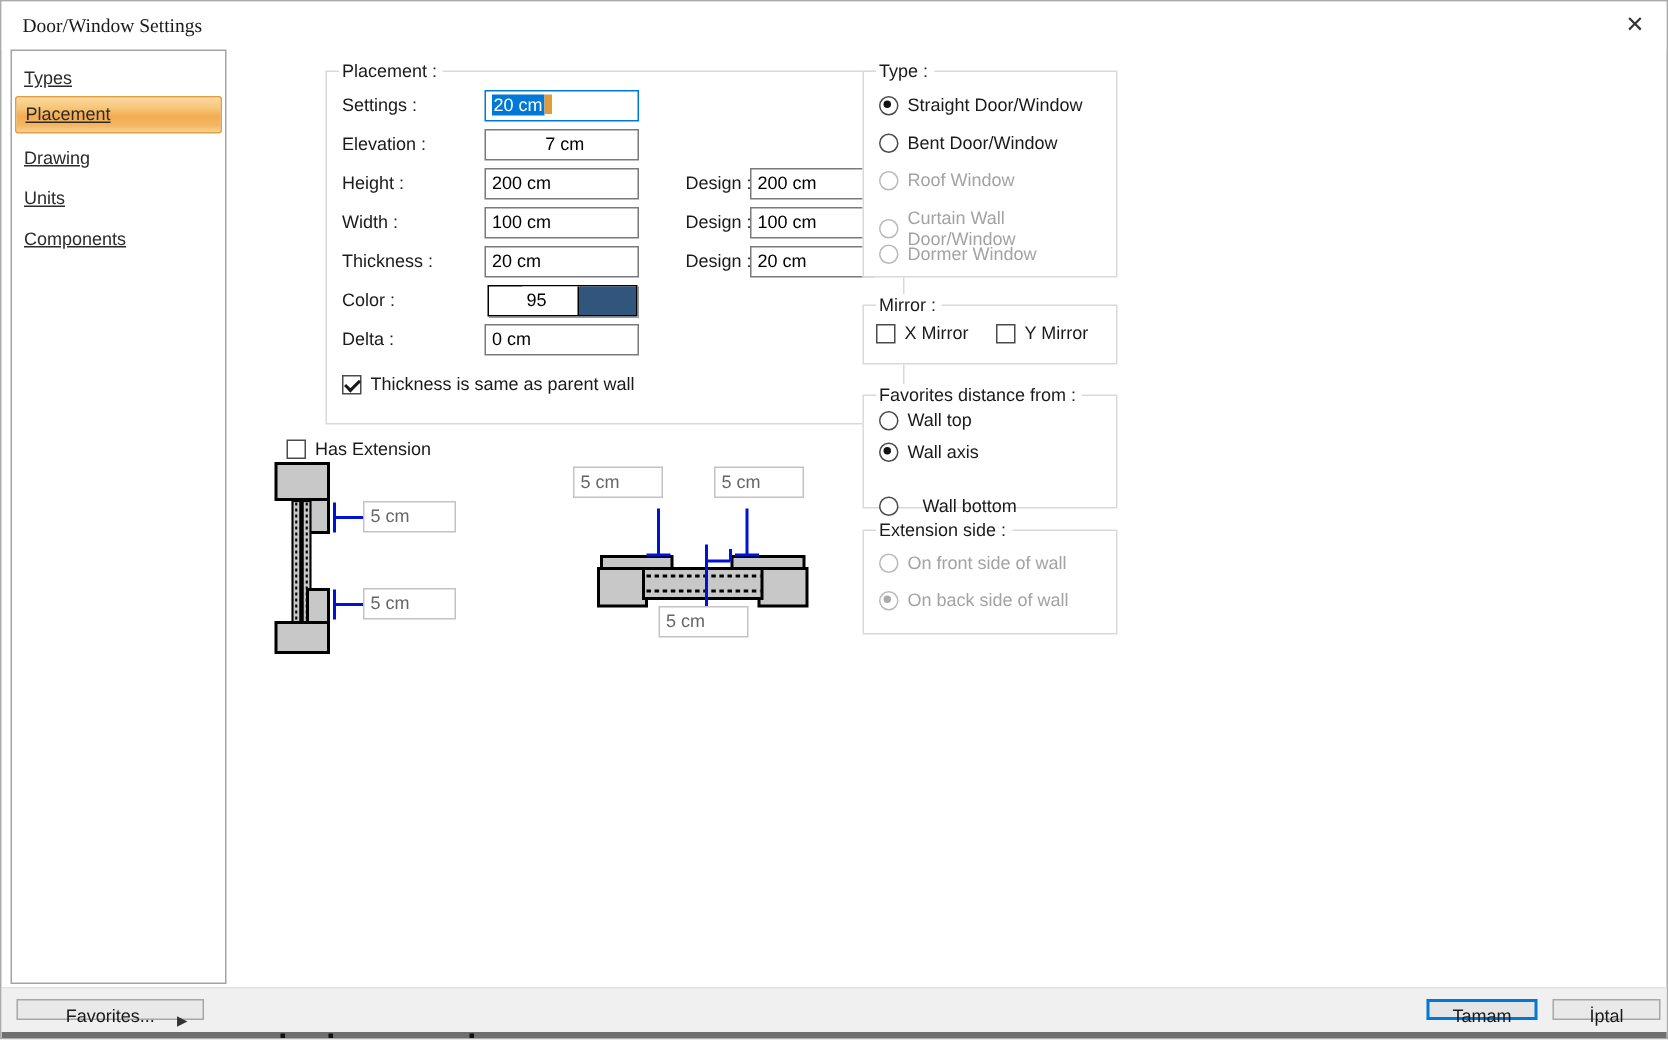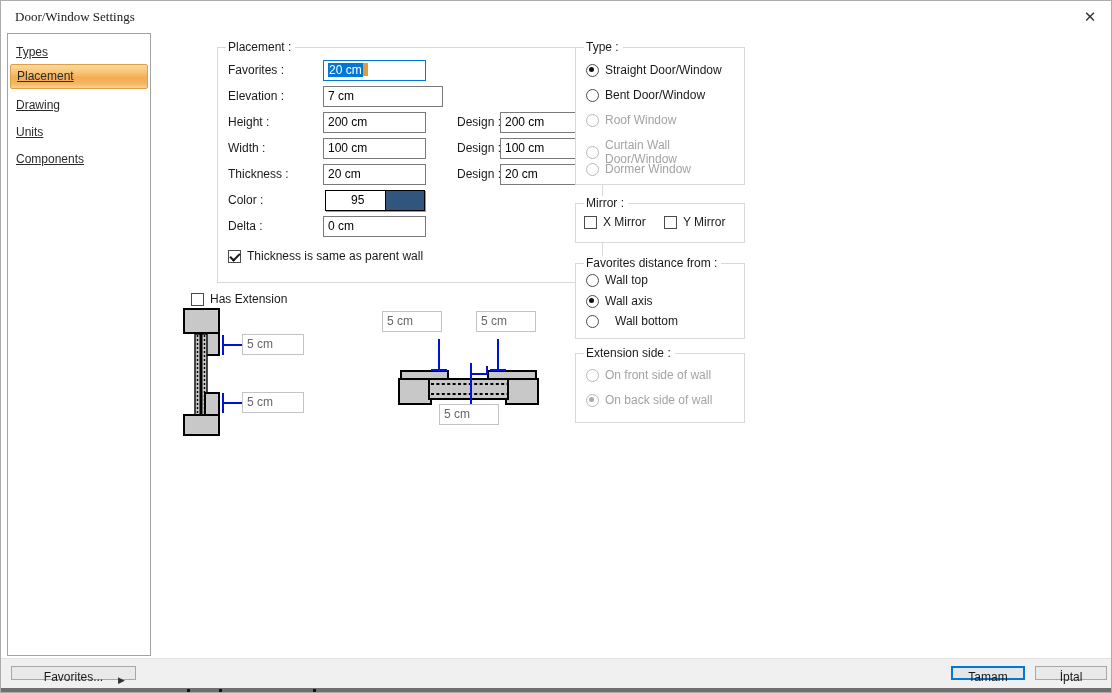--- a/index.html
+++ b/index.html
@@ -54,25 +54,25 @@
     <div class="side-item" style="top:8px">Types</div>
     <div class="side-item selected" style="top:30px">Placement</div>
     <div class="side-item" style="top:61px">Drawing</div>
     <div class="side-item" style="top:88px">Units</div>
     <div class="side-item" style="top:115px">Components</div>
   </div>
 
   <div class="groupbox" style="left:168px; top:46px; width:386px; height:236px;margin-left:48px;">
     <span class="grouplabel">Placement :</span>
 
-    <div class="rowlabel" style="left:10px; top:12px;">Favorites :</div>
+    <div class="rowlabel" style="left:10px; top:12px;">Settings :</div>
     <div class="textbox focused" style="left:105px; top:12px; width:103px;"><span class="sel">20 cm</span><span class="caret"></span></div>
 
     <div class="rowlabel" style="left:10px; top:38px;">Elevation :</div>
-    <div class="textbox" style="left:105px; top:38px; width:120px;">7 cm</div>
+    <div class="textbox" style="left:105px; top:38px; width:103px;text-align:center;">7 cm</div>
 
     <div class="rowlabel" style="left:10px; top:64px;">Height :</div>
     <div class="textbox" style="left:105px; top:64px; width:103px;">200 cm</div>
     <div class="rowlabel" style="left:239px; top:64px;">Design :</div>
     <div class="textbox" style="left:282px; top:64px; width:83px;">200 cm</div>
 
     <div class="rowlabel" style="left:10px; top:90px;">Width :</div>
     <div class="textbox" style="left:105px; top:90px; width:103px;">100 cm</div>
     <div class="rowlabel" style="left:239px; top:90px;">Design :</div>
     <div class="textbox" style="left:282px; top:90px; width:83px;">100 cm</div>
@@ -182,21 +182,21 @@
   <div class="groupbox" style="left:574px; top:262px; width:170px; height:76px;">
     <span class="grouplabel">Favorites distance from :</span>
     <div class="optrow" style="left:10px; top:9px;">
       <span class="rb"></span>
       <span>Wall top</span>
     </div>
     <div class="optrow" style="left:10px; top:30px;">
       <span class="rb checked"></span>
       <span>Wall axis</span>
     </div>
-    <div class="optrow" style="left:10px; top:50px;gap:16px;">
+    <div class="optrow" style="left:10px; top:66px;gap:16px;">
       <span class="rb"></span>
       <span>Wall bottom</span>
     </div>
   </div>
 
   <div class="groupbox" style="left:574px; top:352px; width:170px; height:70px;">
     <span class="grouplabel">Extension side :</span>
     <div class="optrow disabled" style="left:10px; top:14px;">
       <span class="rb disabled"></span>
       <span>On front side of wall</span>

